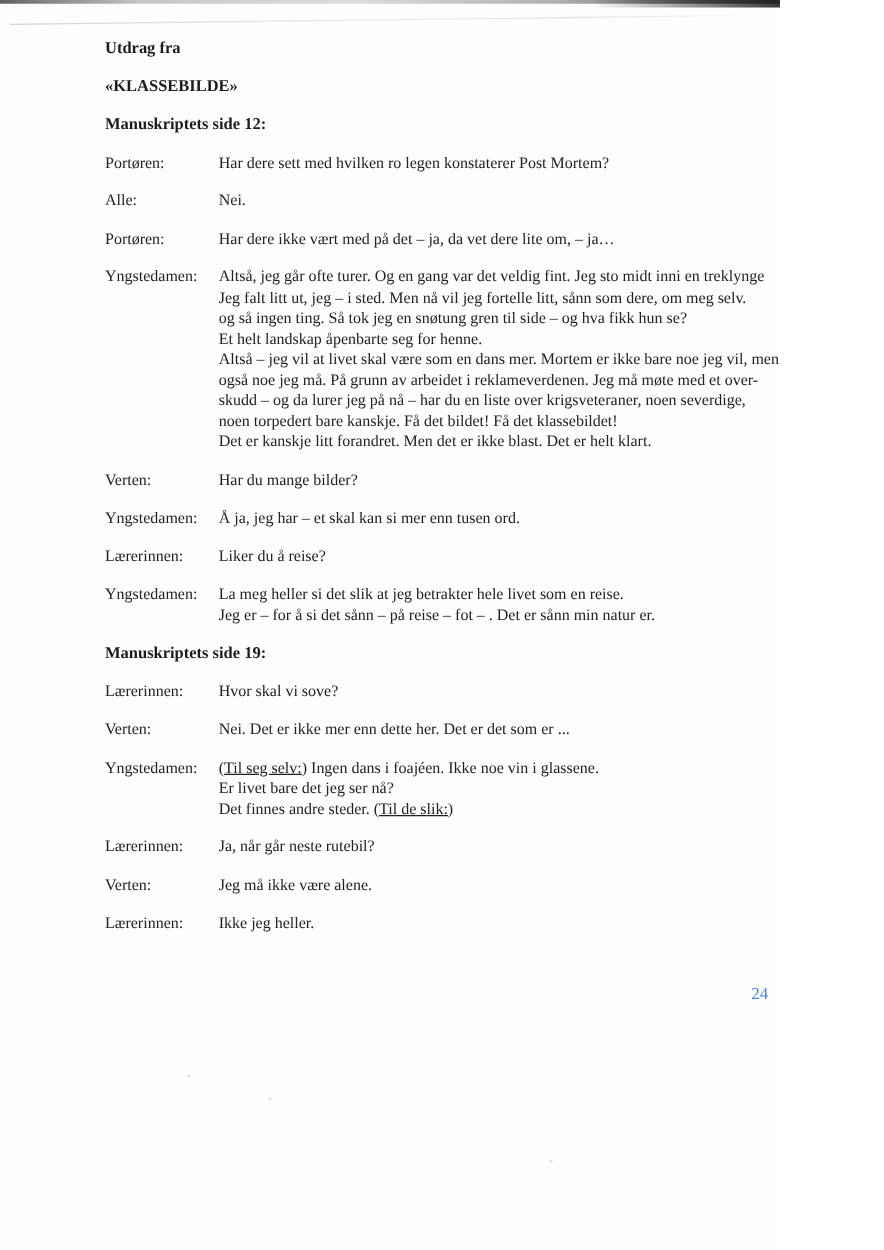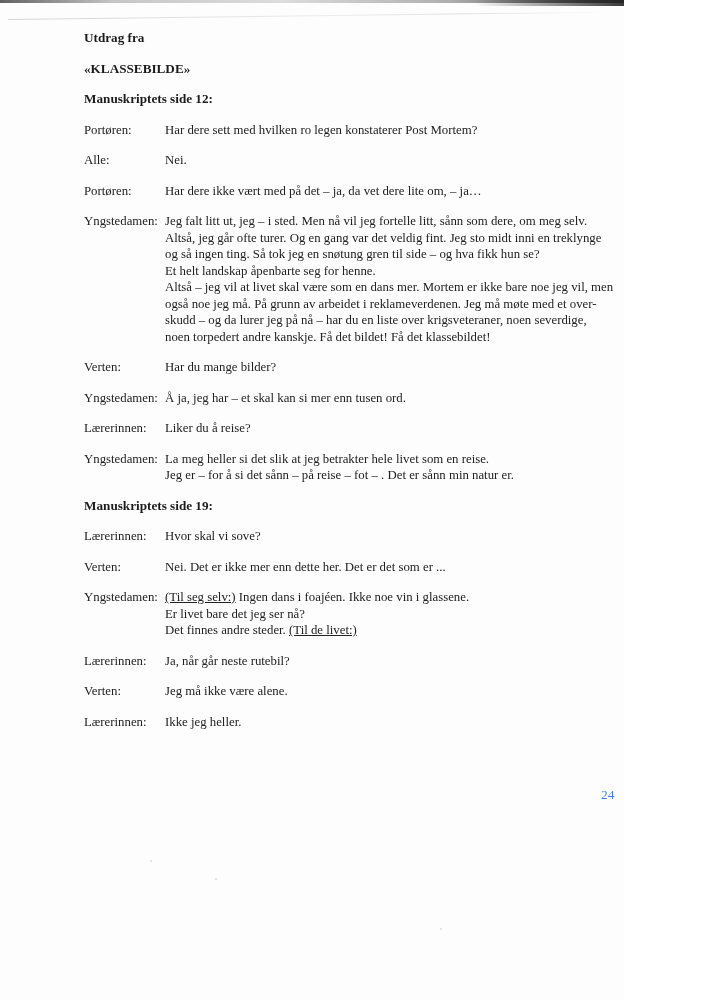--- a/index.html
+++ b/index.html
@@ -48,20 +48,21 @@
     font-size: 13.2px;
     margin: 0 0 14px 0;
     white-space: nowrap;
     color: #1c1c1c;
   }
   .heading.spaced { margin-top: 8px; }
   .entry {
     display: grid;
     grid-template-columns: 81px 1fr;
     margin: 12px 0 14px 0;
+    gap: 10px;
   }
   .speaker { white-space: nowrap; }
   .speech .line { white-space: nowrap; }
   .stage { text-decoration: underline; }
   .page-number {
     position: absolute;
     left: 601px;
     top: 787px;
     font-size: 13.5px;
     color: #3b82f6;
@@ -96,28 +97,29 @@
       </div>
       <div class="entry">
         <div class="speaker">Portøren:</div>
         <div class="speech">
           <div class="line"><span>Har dere ikke vært med på det – ja, da vet dere lite om, – ja…</span></div>
         </div>
       </div>
       <div class="entry">
         <div class="speaker">Yngstedamen:</div>
         <div class="speech">
+          <div class="line"><span>Altså, jeg går ofte turer. Og en gang var det veldig fint. Jeg sto midt inni en treklynge</span></div>
           <div class="line"><span>Jeg falt litt ut, jeg – i sted. Men nå vil jeg fortelle litt, sånn som dere, om meg selv.</span></div>
-          <div class="line"><span>Altså, jeg går ofte turer. Og en gang var det veldig fint. Jeg sto midt inni en treklynge</span></div>
           <div class="line"><span>og så ingen ting. Så tok jeg en snøtung gren til side – og hva fikk hun se?</span></div>
           <div class="line"><span>Et helt landskap åpenbarte seg for henne.</span></div>
           <div class="line"><span>Altså – jeg vil at livet skal være som en dans mer. Mortem er ikke bare noe jeg vil, men</span></div>
           <div class="line"><span>også noe jeg må. På grunn av arbeidet i reklameverdenen. Jeg må møte med et over-</span></div>
           <div class="line"><span>skudd – og da lurer jeg på nå – har du en liste over krigsveteraner, noen severdige,</span></div>
-          <div class="line"><span>noen torpedert andre kanskje. Få det bildet! Få det klassebildet!</span></div>
+          <div class="line"><span>noen torpedert bare kanskje. Få det bildet! Få det klassebildet!</span></div>
+          <div class="line"><span>Det er kanskje litt forandret. Men det er ikke blast. Det er helt klart.</span></div>
         </div>
       </div>
       <div class="entry">
         <div class="speaker">Verten:</div>
         <div class="speech">
           <div class="line"><span>Har du mange bilder?</span></div>
         </div>
       </div>
       <div class="entry">
         <div class="speaker">Yngstedamen:</div>
@@ -149,21 +151,21 @@
         <div class="speaker">Verten:</div>
         <div class="speech">
           <div class="line"><span>Nei. Det er ikke mer enn dette her. Det er det som er ...</span></div>
         </div>
       </div>
       <div class="entry">
         <div class="speaker">Yngstedamen:</div>
         <div class="speech">
           <div class="line"><span class="stage">(Til seg selv:)</span><span> Ingen dans i foajéen. Ikke noe vin i glassene.</span></div>
           <div class="line"><span>Er livet bare det jeg ser nå?</span></div>
-          <div class="line"><span>Det finnes andre steder. </span><span class="stage">(Til de livet:)</span></div>
+          <div class="line"><span>Det finnes andre steder. </span><span class="stage">(Til de slik:)</span></div>
         </div>
       </div>
       <div class="entry">
         <div class="speaker">Lærerinnen:</div>
         <div class="speech">
           <div class="line"><span>Ja, når går neste rutebil?</span></div>
         </div>
       </div>
       <div class="entry">
         <div class="speaker">Verten:</div>

